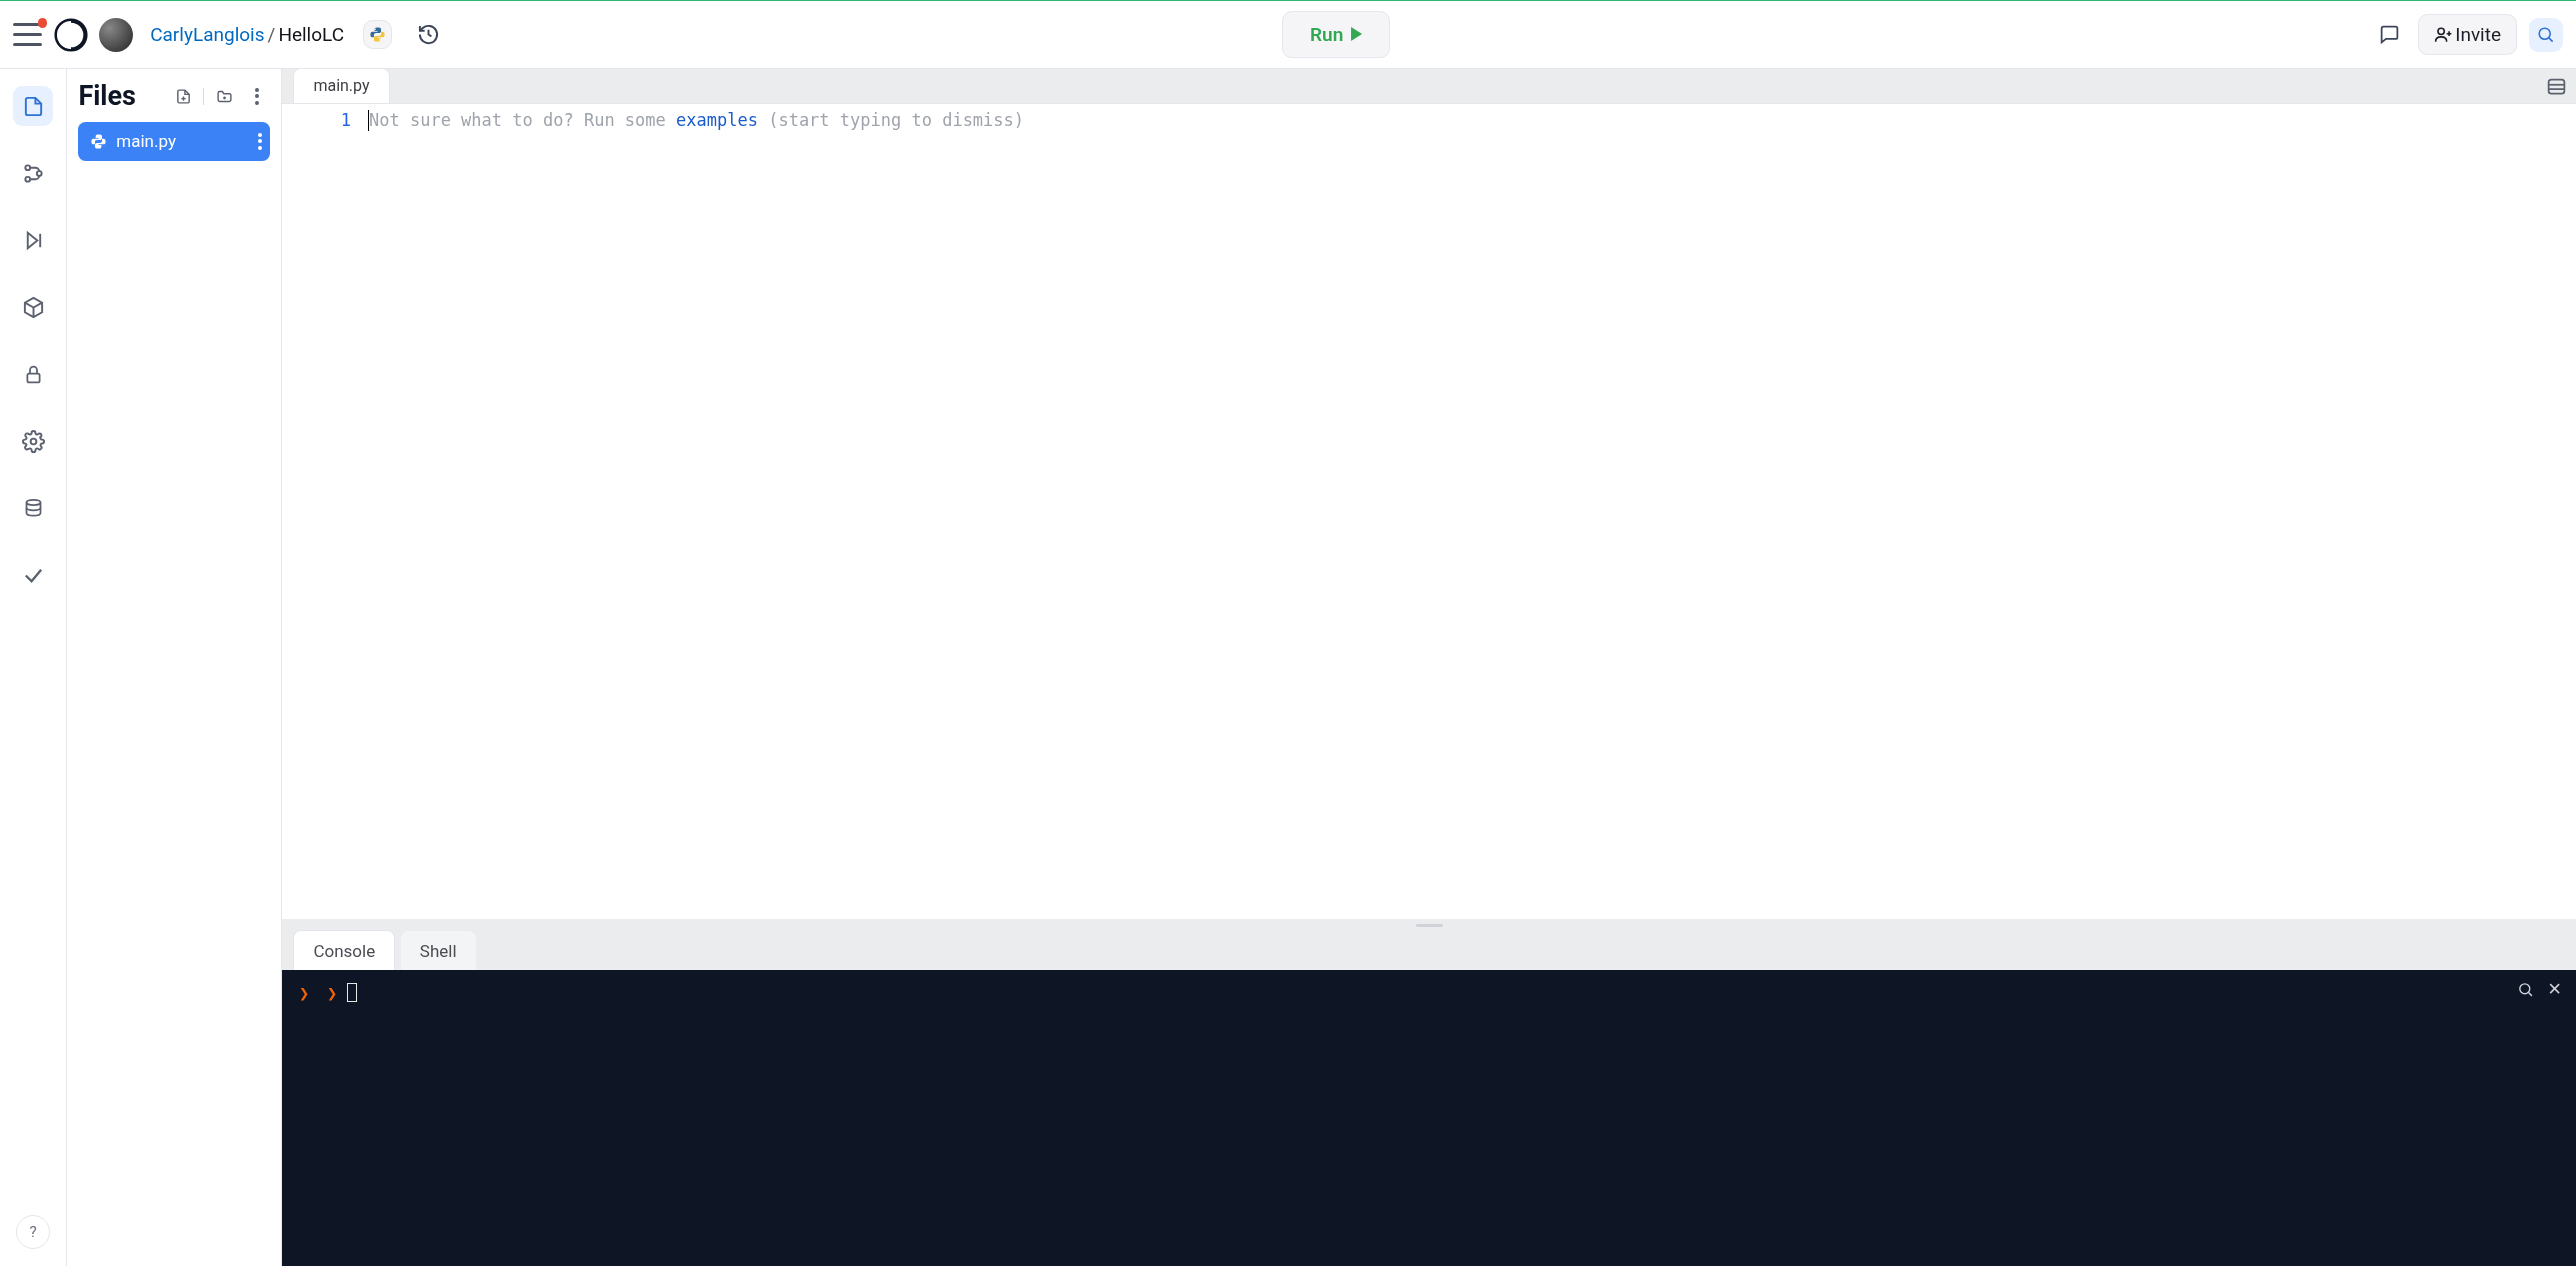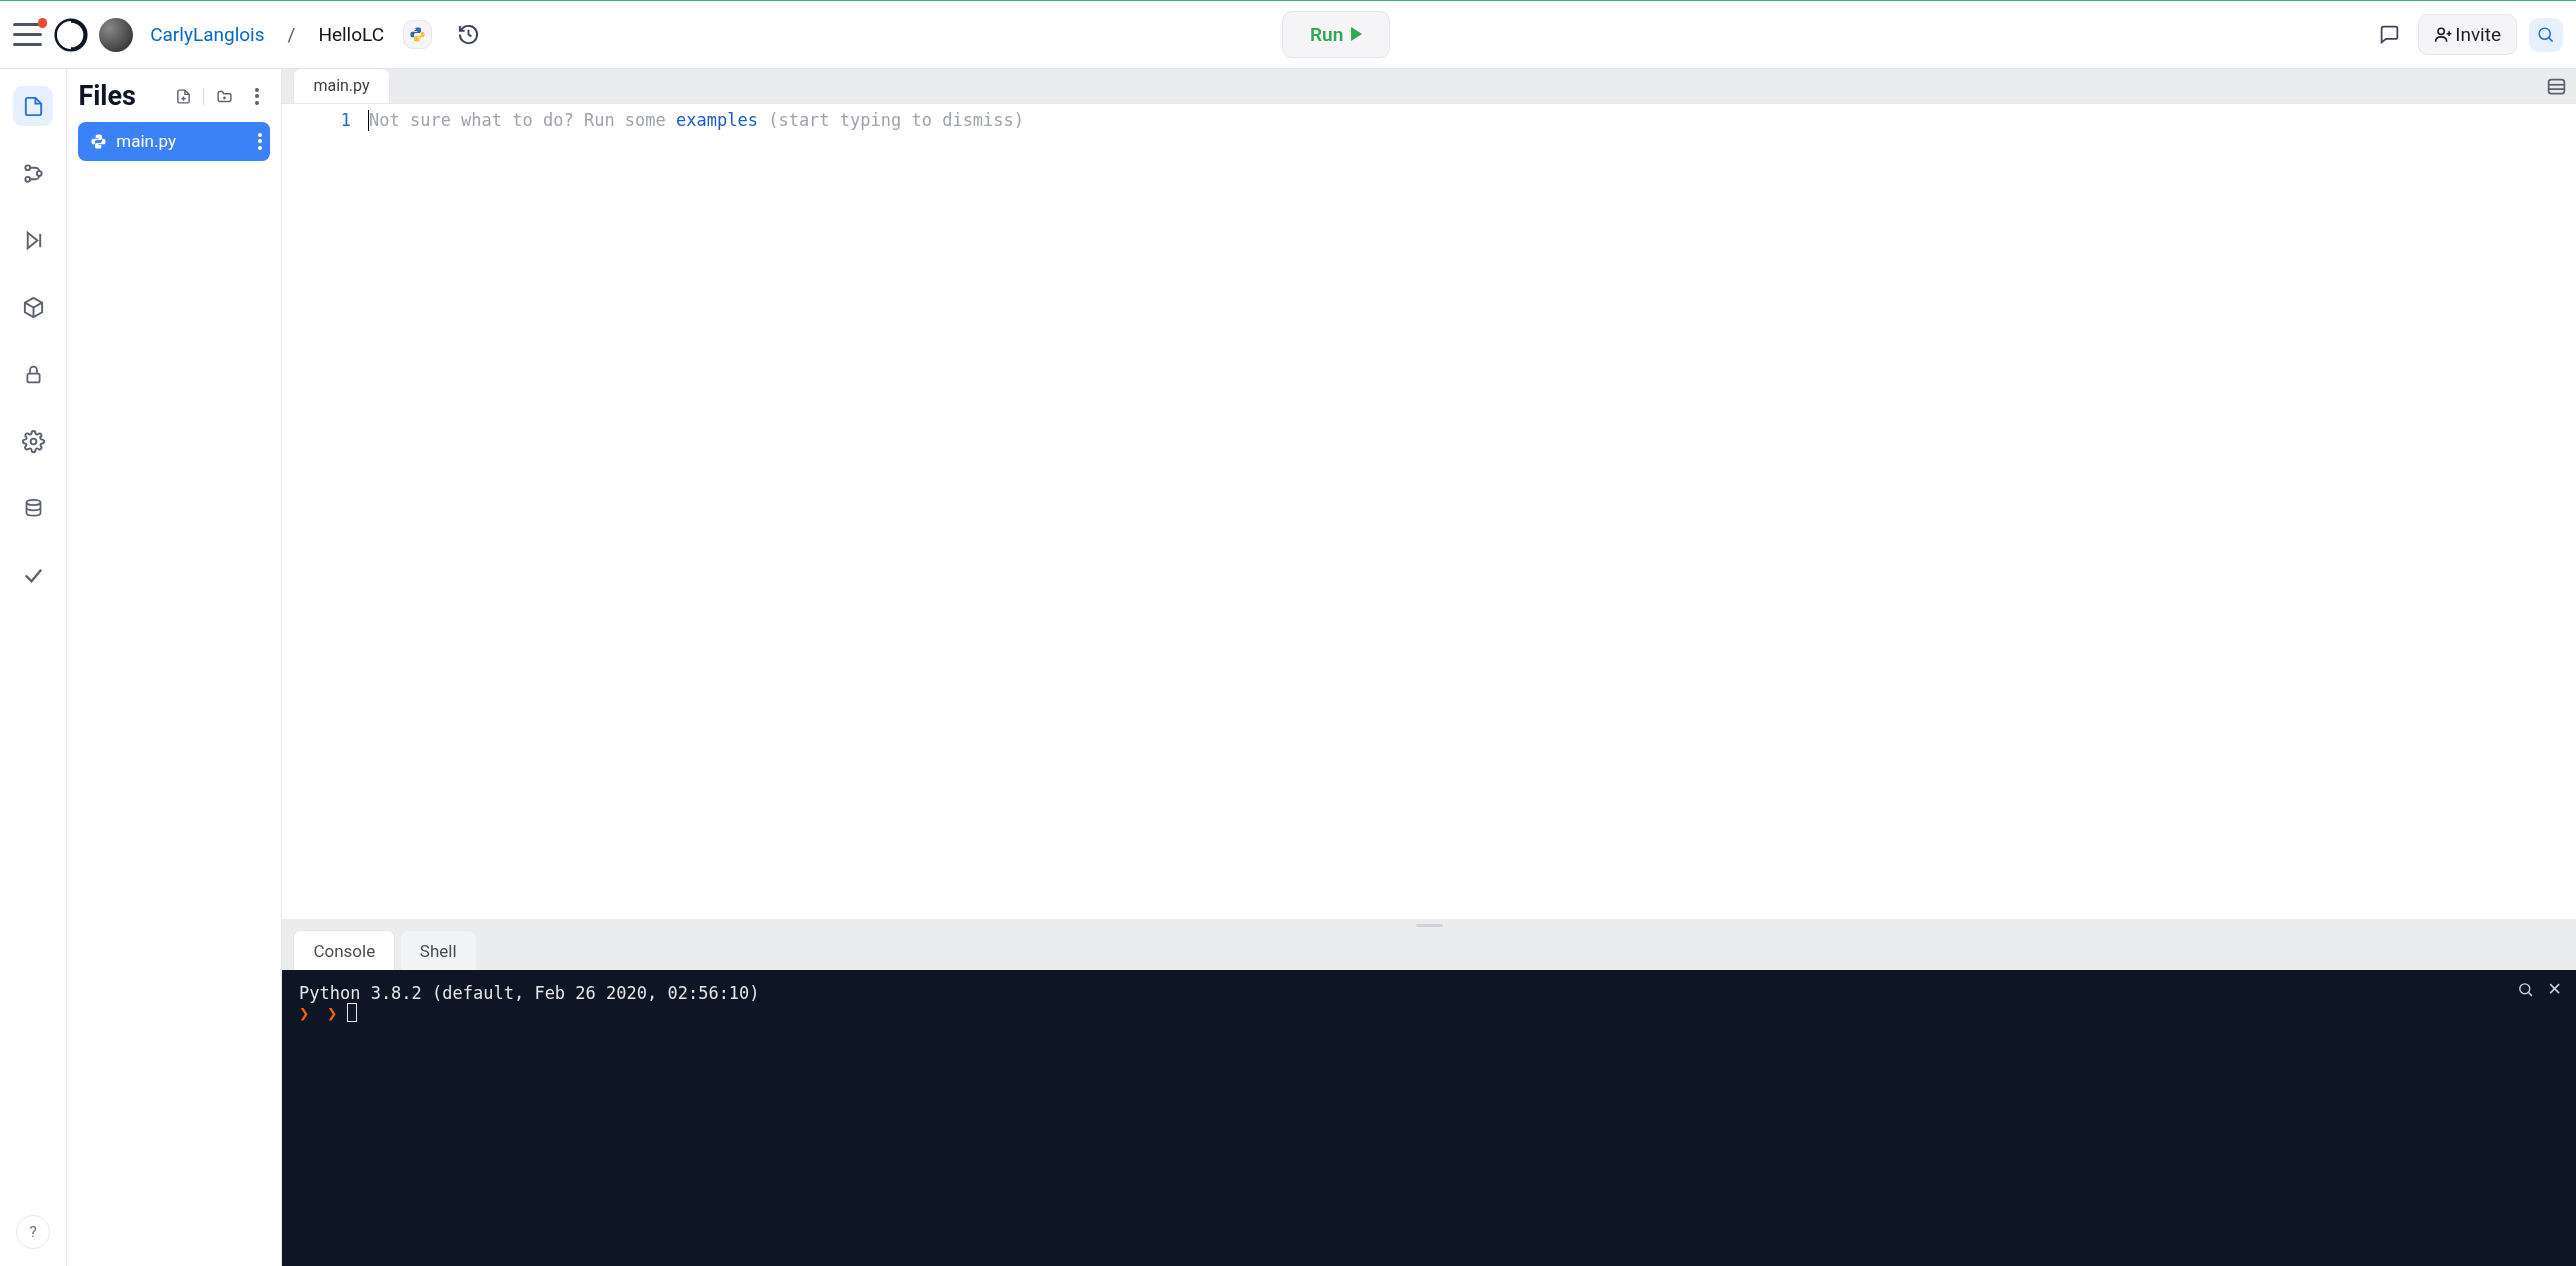--- a/index.html
+++ b/index.html
@@ -47,21 +47,21 @@
   .burger .dot { position:absolute; top:-4.8px; right:-4.8px; width:9.5px; height:9.5px; background:#e94b35; border-radius:50%;}
   .logo {
     width:34px; height:34px; border-radius:50%;
     display:flex;align-items:center;justify-content:center;
   }
   .logo svg { width:34px;height:34px; }
   .avatar {
     width:34px;height:34px;border-radius:50%;
     background: radial-gradient(circle at 30% 30%, #888, #222);
   }
-  .crumbs { display:flex; align-items:center; gap:23px; font-size:19px; margin-left:5.7px;}
+  .crumbs { display:flex; align-items:center; gap:3px; font-size:19px; margin-left:5.7px;}
   .crumb-user { color:var(--link); cursor:pointer;}
   .crumb-sep { color:#5b5f67;}
   .crumb-project { color:#131418;}
   .lang-chip {
     width:29px;height:29px;border:1px solid var(--border);border-radius:9.5px;
     background:var(--bg-soft);
     display:flex;align-items:center;justify-content:center;
     margin-left:7.6px;
   }
   .lang-chip svg{width:17px;height:17px;}
@@ -388,20 +388,19 @@
               <line x1="21" y1="21" x2="16" y2="16"></line>
             </svg>
         </span>
         <span>
           <svg width="15.3" height="15.3" viewBox="0 0 24 24" fill="none" stroke="currentColor" stroke-width="2.5">
               <line x1="5" y1="5" x2="19" y2="19"></line>
               <line x1="19" y1="5" x2="5" y2="19"></line>
             </svg>
         </span>
       </div>
-      <div>Python 3.8.2 (default, Feb 26 2020, 02:56:10)</div>
       <div>
         <span class="prompt">❯ ❯</span><span class="caret-box"></span>
       </div>
     </div>
   </div>
 </div>
 
 
 </body></html>

